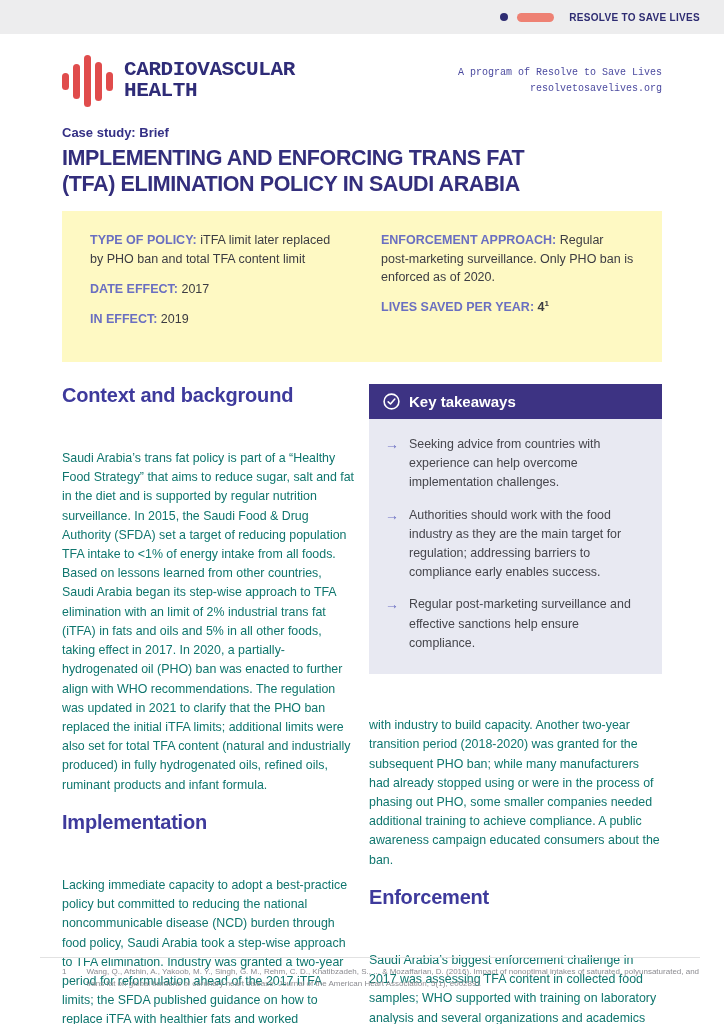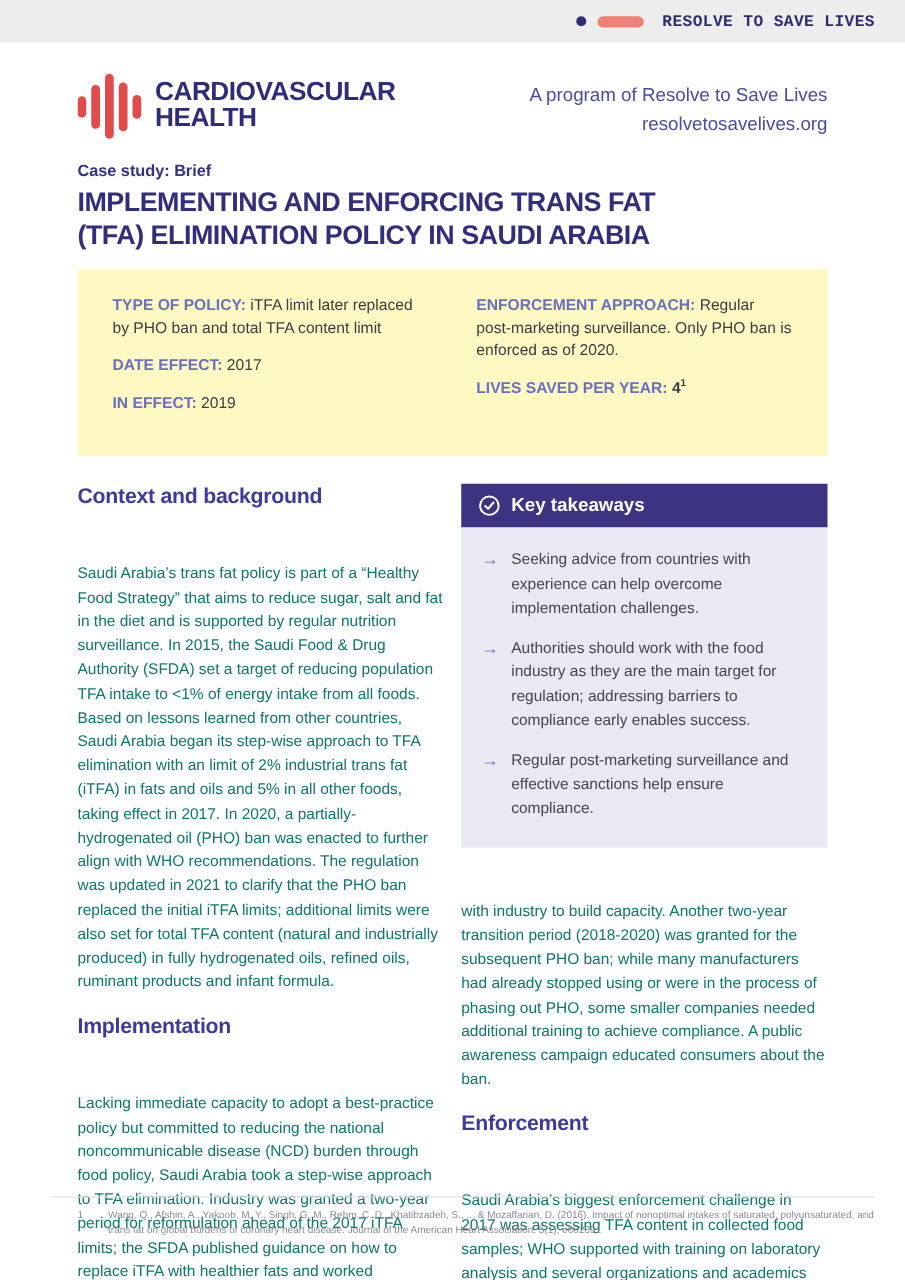--- a/index.html
+++ b/index.html
@@ -13,32 +13,32 @@
   .page { width:724px; height:1024px; display:flex; flex-direction:column; background:#fff; }
 
   
   .top-strip {
     height:34px; background:#ededee; flex:0 0 auto;
     display:flex; align-items:center; justify-content:flex-end;
     padding-right:24px; gap:9px;
   }
   .brand-dot { width:8px; height:8px; border-radius:50%; background:#2e2c72; }
   .brand-pill { width:37px; height:9px; border-radius:5px; background:#ee8173; margin-right:6px; }
-  .brand-name { font-size:13px; font-weight:700; letter-spacing:.3px; color:#2e2c72;font-family:Liberation Mono, monospace; }
+  .brand-name { font-size:10px; font-weight:700; letter-spacing:.3px; color:#2e2c72; }
 
   
   .header {
-    padding:20px 62px 0 62px; display:flex; justify-content:space-between; align-items:flex-end;
+    padding:20px 62px 0 62px; display:flex; justify-content:space-between; align-items:flex-start;font-family:Liberation Mono, monospace;
   }
   .logo { display:flex; align-items:center; gap:10px; }
   .logo-text {
     font-size:21px; font-weight:800; line-height:.98; color:#2f2c78;
     letter-spacing:-0.4px; font-stretch:condensed;
   }
-  .program { text-align:right; font-size:15px; line-height:1.55; color:#4b4a9f; padding-top:11px; }
+  .program { text-align:right; font-size:10px; line-height:1.55; color:#4b4a9f; padding-top:11px; }
 
   
   .title-block { padding:17px 62px 0 62px; }
   .eyebrow { font-size:13px; font-weight:700; color:#343085; margin-bottom:5px; }
   .doc-title {
     font-size:21.5px; font-weight:800; line-height:1.22; color:#332e7c;
     letter-spacing:-0.4px; max-width:520px; font-stretch:condensed; text-transform:uppercase;
   }
 
   
@@ -51,21 +51,21 @@
   .fact .value { color:#3c3c42; }
   .fact .value b { color:#3c3c42; }
   .fact sup { font-size:8px; color:#3c3c42; font-weight:700; }
 
   
   .main {
     margin:22px 62px 0 62px; display:grid; grid-template-columns:1fr 1fr; column-gap:14px;
     flex:1 1 auto; min-height:0;
   }
   h2.section-h {
-    font-size:17px; font-weight:700; color:#3e3a9c; margin:0 0 9px 0; letter-spacing:-0.2px;
+    font-size:20px; font-weight:700; color:#3e3a9c; margin:0 0 9px 0; letter-spacing:-0.2px;
   }
   .para { font-size:12.4px; line-height:1.55; color:#0f766e; margin-bottom:16px;margin-top:42px; }
   .spacer-h2 { margin-top:20px; }
 
   
   .takeaways { margin-bottom:18px; }
   .tk-header {
     background:#3d3383; color:#fff; display:flex; align-items:center; gap:9px;
     padding:9px 14px; font-size:15px; font-weight:700;
   }

